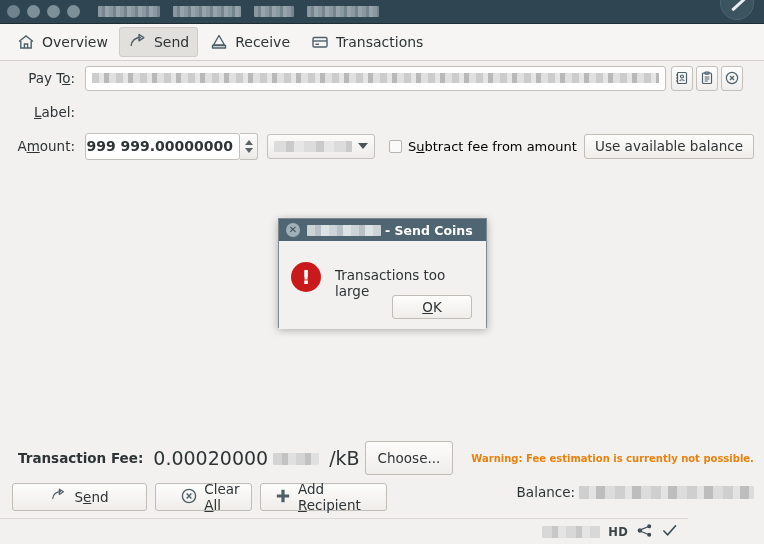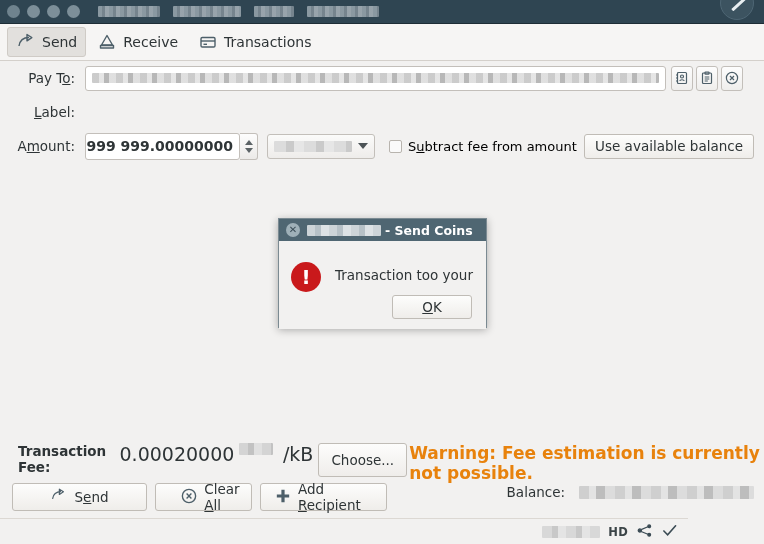--- a/index.html
+++ b/index.html
@@ -119,40 +119,40 @@
     background: linear-gradient(#fdfdfc,#efedea);
     font-size: 13.5px; color: #2e3436;
     display: inline-flex; align-items: center; justify-content: center;
     gap: 7px; cursor: default; font-family: "DejaVu Sans", sans-serif;
   }
   .btn.avail { height: 25px; padding: 0 10px; position: absolute; right: 10px; }
 
   
   .feerow {
     position: absolute; left: 0; top: 443px; width: 760px; height: 30px;
-    display: flex; align-items: flex-start; padding-left: 18px; gap: 0;
+    display: flex; align-items: center; padding-left: 18px; gap: 0;
   }
   .feelbl { font-weight: bold; font-size: 13.5px; color: #2e3436; }
   .feeval { margin-left: 10px; font-size: 19px; color: #2e3436; }
   .feeunit {
     display: inline-block; width: 46px; height: 12px; margin: 0 2px -1px 5px;
     background: repeating-linear-gradient(90deg,#d4d4d4 0 9px,#c2c2c2 9px 15px,#e0e0e0 15px 23px);
     border-radius: 1px;
   }
   .btn.choose { height: 25px; padding: 16px 12px; margin-left: 5px; }
-  .warn { margin-left: 2px; color: #e8820c; font-weight: bold; font-size: 17px; }
+  .warn { margin-left: 18px; color: #e8820c; font-weight: bold; font-size: 10px; }
 
   .btnrow {
     position: absolute; left: 0; top: 482px; width: 764px; height: 30px;
     display: flex; align-items: center; padding-left: 12px; gap: 8px;
   }
   .btn.act { height: 28px; padding: 0 14px; }
   .balance {
     position: absolute; right: 10px; top: 484px;
-    display: flex; align-items: center; gap: 14px;
+    display: flex; align-items: center; gap: 4px;
     font-size: 13.5px; color: #2e3436; margin-left: 18px;
   }
   .balredact {
     width: 175px; height: 13px; display: inline-block;
     background: repeating-linear-gradient(90deg,#cfcfcf 0 10px,#e3e3e3 10px 17px,#bdbdbd 17px 26px,#dcdcdc 26px 36px);
     border-radius: 1px;
   }
 
   .statusbar {
     position: absolute; left: 0; bottom: 0; width: 688px; height: 26px;
@@ -220,20 +220,30 @@
       <span class="rd a"></span>
       <span class="rd b"></span>
       <span class="rd c"></span>
       <span class="rd d"></span>
     </div>
     <div class="cursor-tr"></div>
   </div>
 
   <div class="toolbar">
 
+    <div class="tb-item">
+      <span class="tb-ico">
+        <svg width="20" height="20" viewBox="0 0 20 20" fill="none" stroke="#4d5f69" stroke-width="1.4">
+          <path d="M3 9.5 L10 4 L17 9.5"></path>
+            <path d="M4.8 9 V16 H15.2 V9"></path>
+            <path d="M8.4 16 V12 H11.6 V16"></path>
+        </svg>
+      </span>
+      <span>Overview</span>
+    </div>
 
     <div class="tb-item active">
       <span class="tb-ico">
         <svg width="20" height="20" viewBox="0 0 20 20" fill="none" stroke="#4d5f69" stroke-width="1.4" stroke-linejoin="round">
           <path d="M3 14 C4 7 9 5.5 13 5.5"></path>
             <path d="M11 2.5 L15.8 5.6 L11 8.8 Z"></path>
         </svg>
       </span>
       <span>Send</span>
     </div>
@@ -405,21 +415,21 @@
       <span class="mclose">✕</span>
       <span class="mtitle">
         <span class="mt-redact"></span>
         <span class="mt-text">- Send Coins</span>
       </span>
     </div>
     <div class="modal-body">
       <div class="err-ico">
           <span>!</span>
         </div>
-      <div class="err-msg">Transaction too your</div>
+      <div class="err-msg">Transactions too large</div>
       <div class="btn ok">
         <span>
           <span></span><u>O</u><span>K</span>
         </span>
       </div>
     </div>
   </div>
 
 </div>
 

